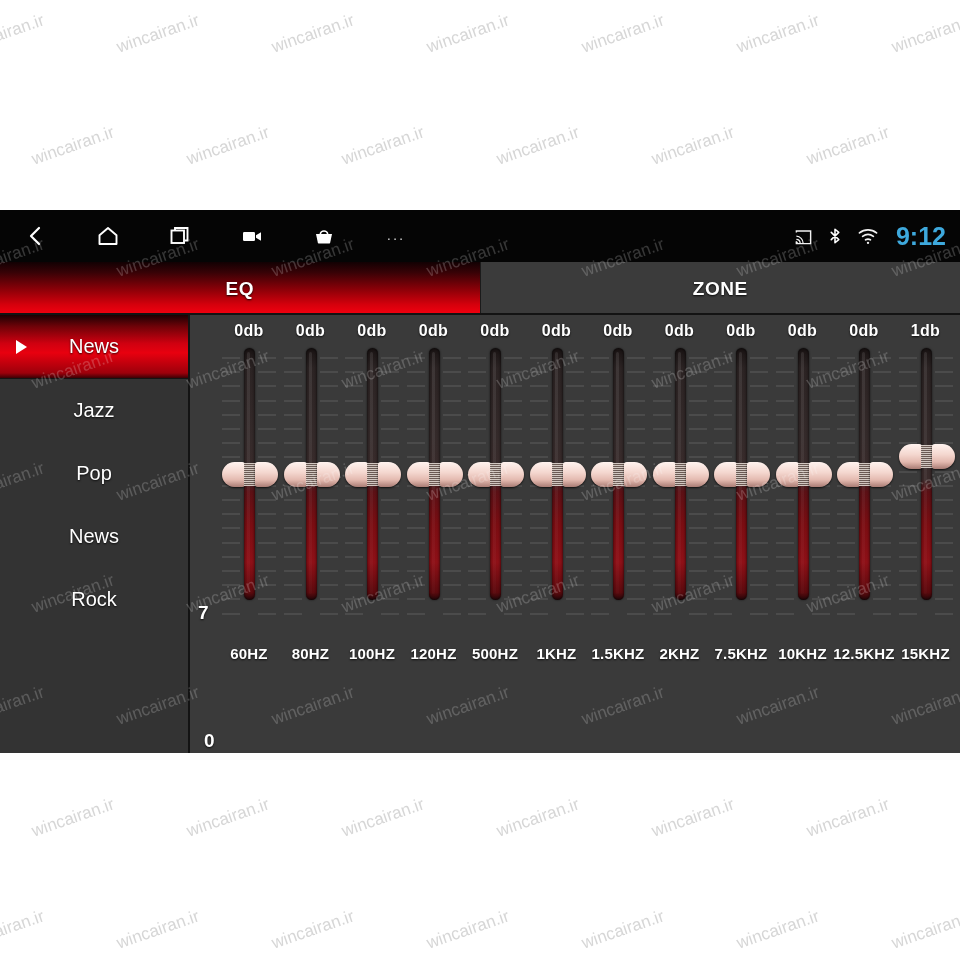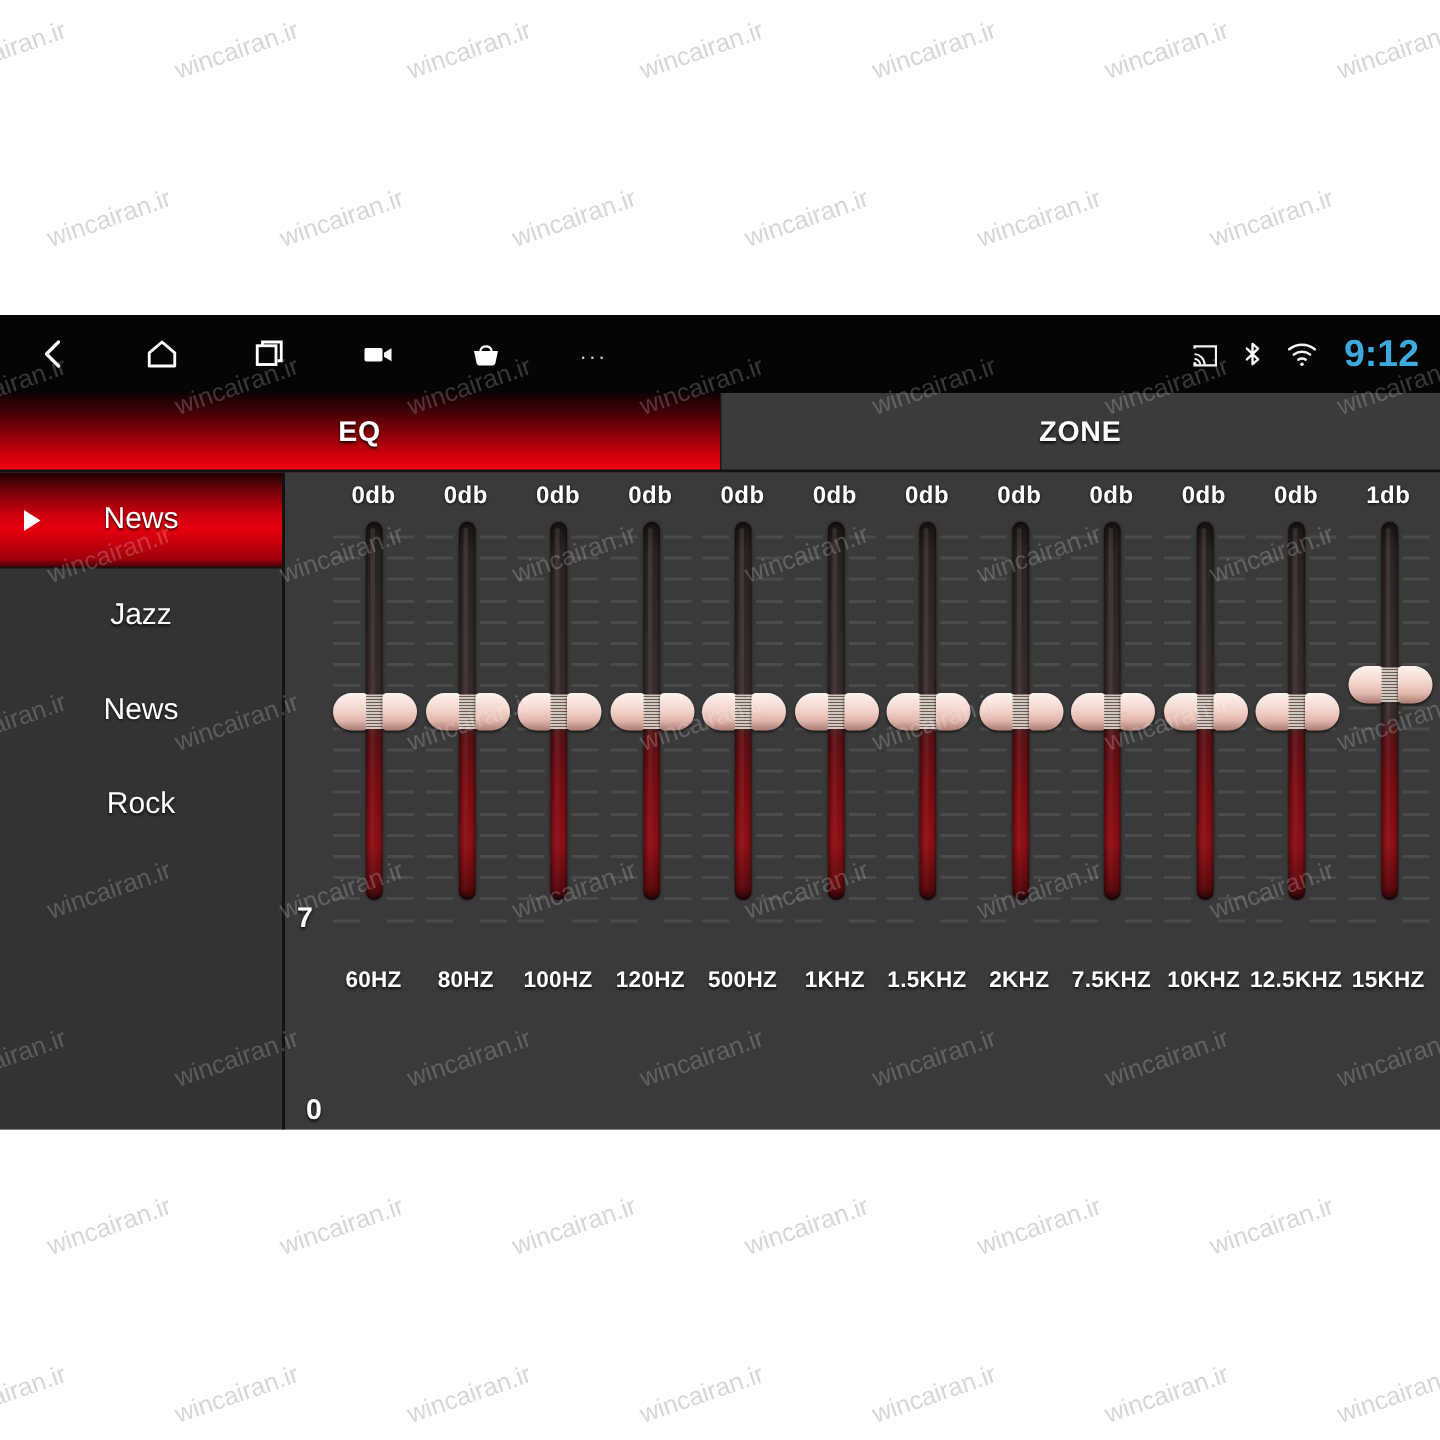--- a/index.html
+++ b/index.html
@@ -170,20 +170,23 @@
       </div>
     </div>
 
     <div class="sidebar">
       <div class="preset selected">
         <span class="arrow"></span>
         <span class="plabel">News</span>
       </div>
       <div class="preset">
         <span class="plabel">Jazz</span>
+      </div>
+      <div class="preset">
+        <span class="plabel">Pop</span>
       </div>
       <div class="preset">
         <span class="plabel">News</span>
       </div>
       <div class="preset">
         <span class="plabel">Rock</span>
       </div>
     </div>
 
     <div class="eqpanel">

